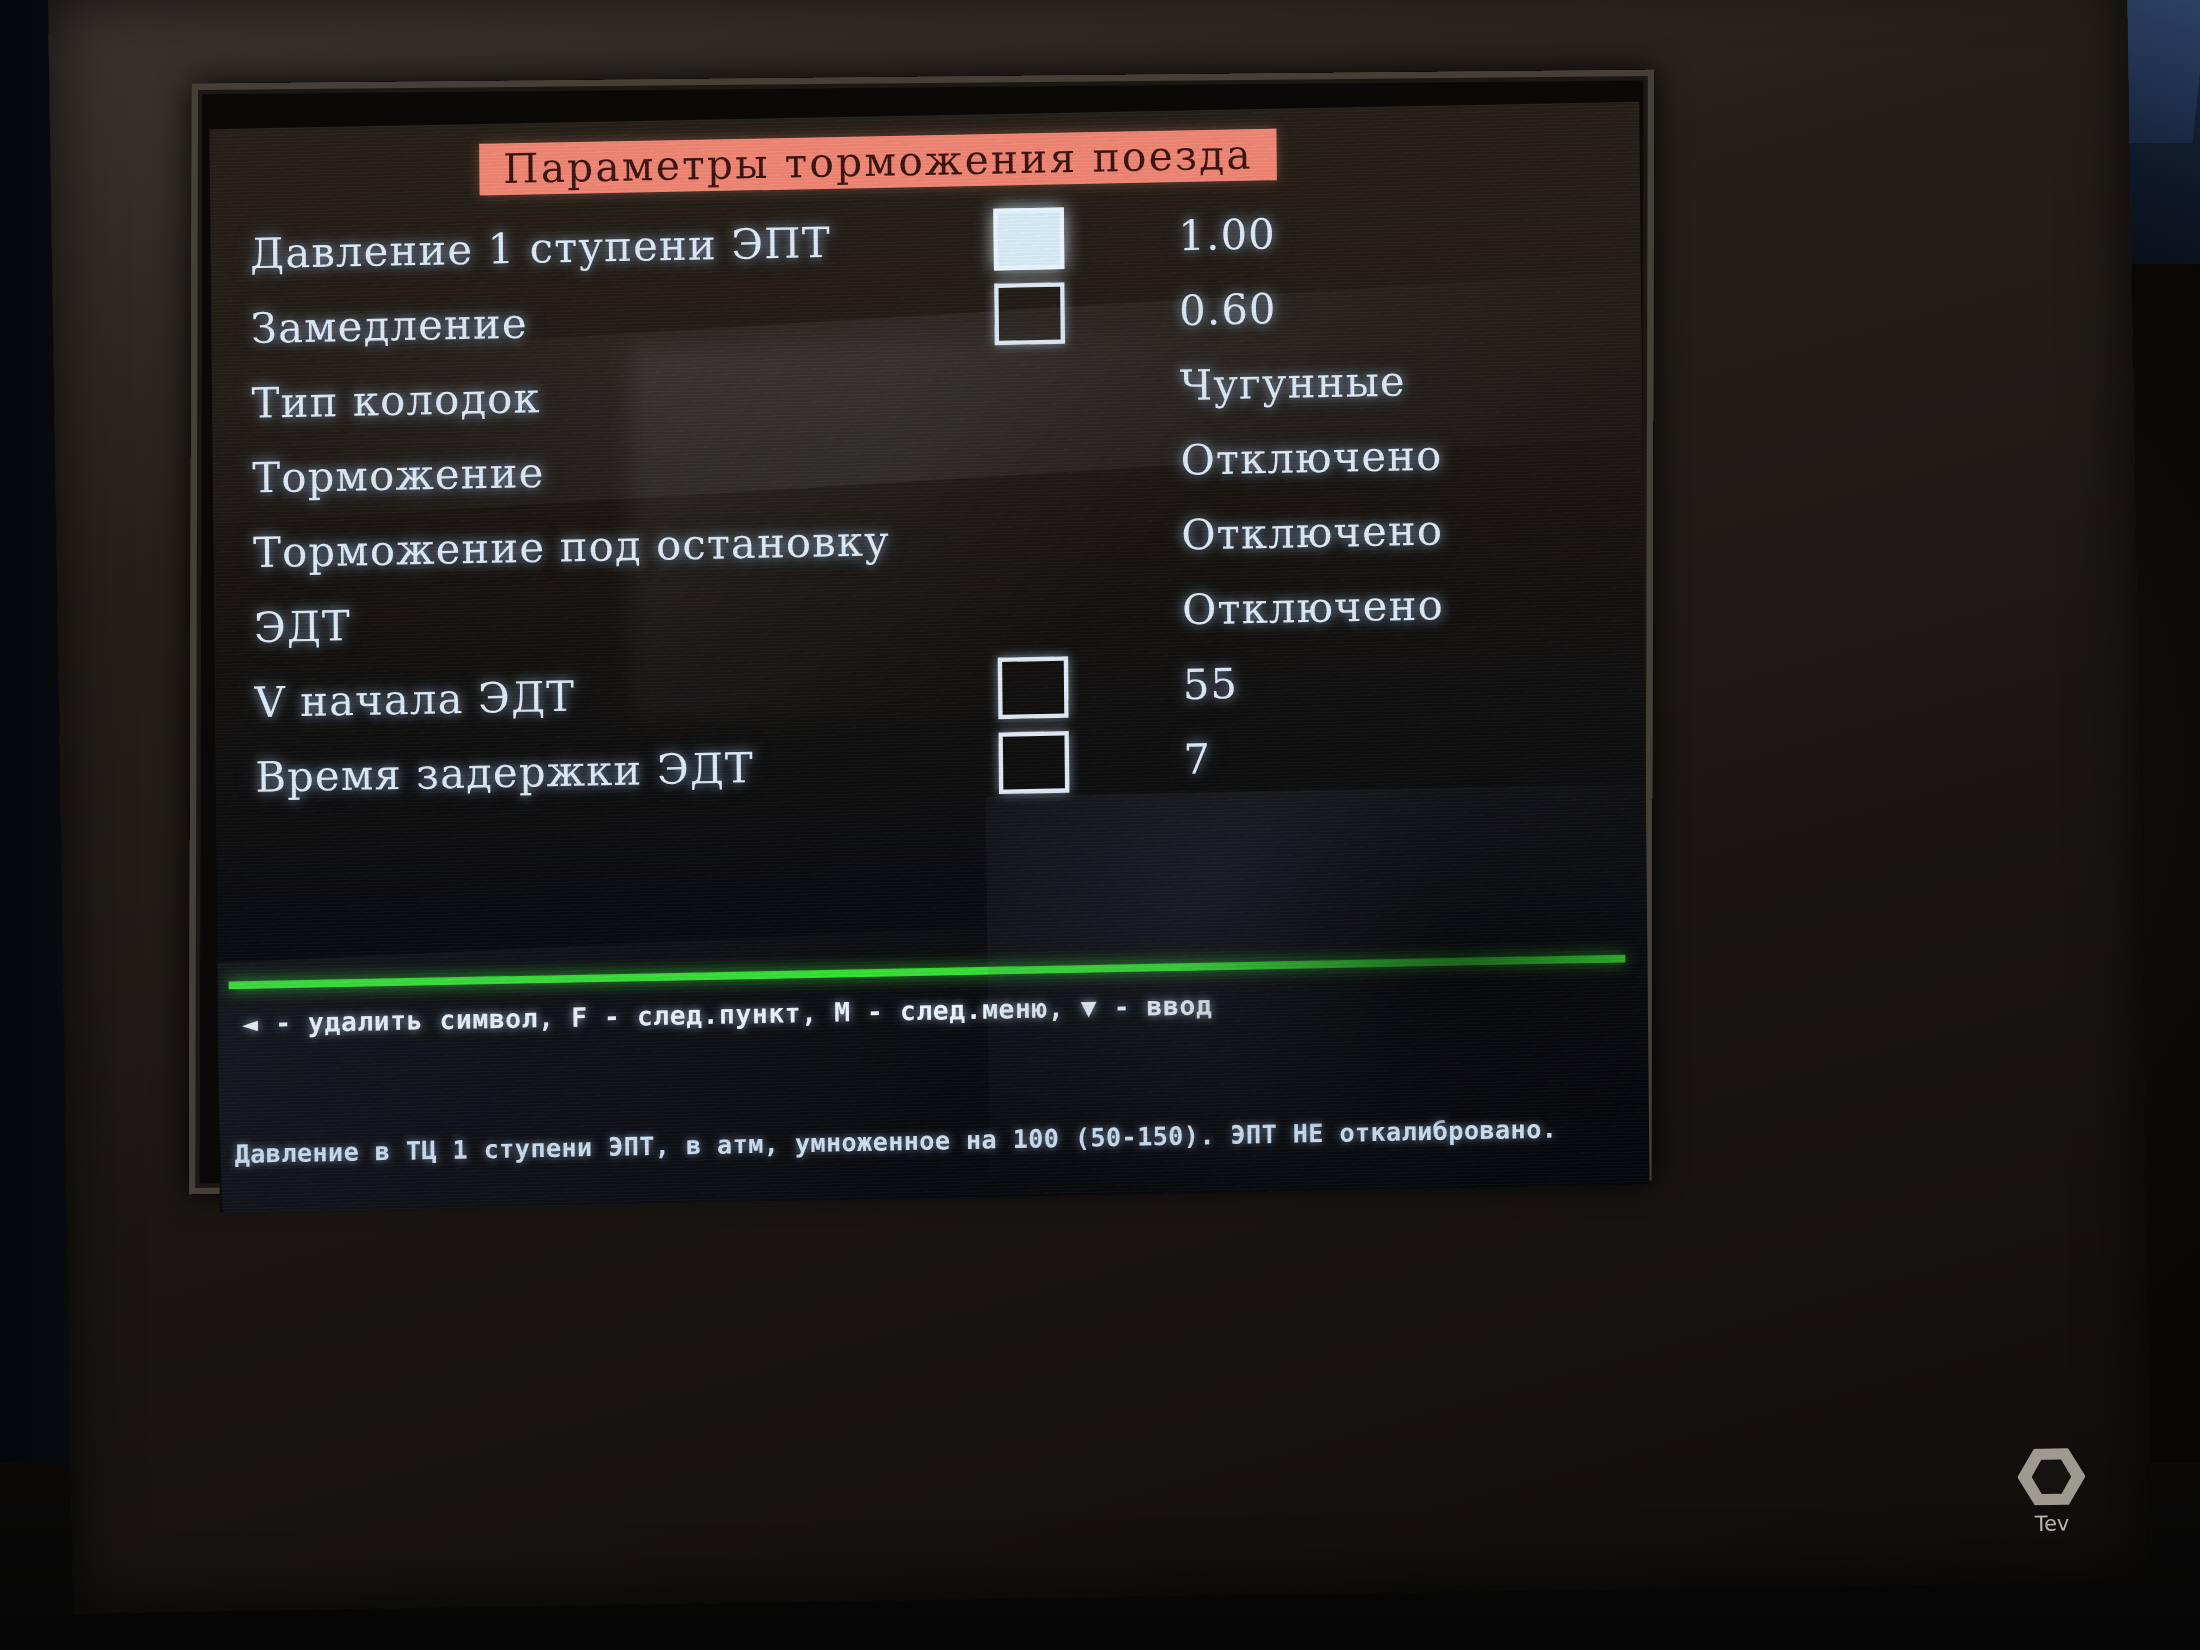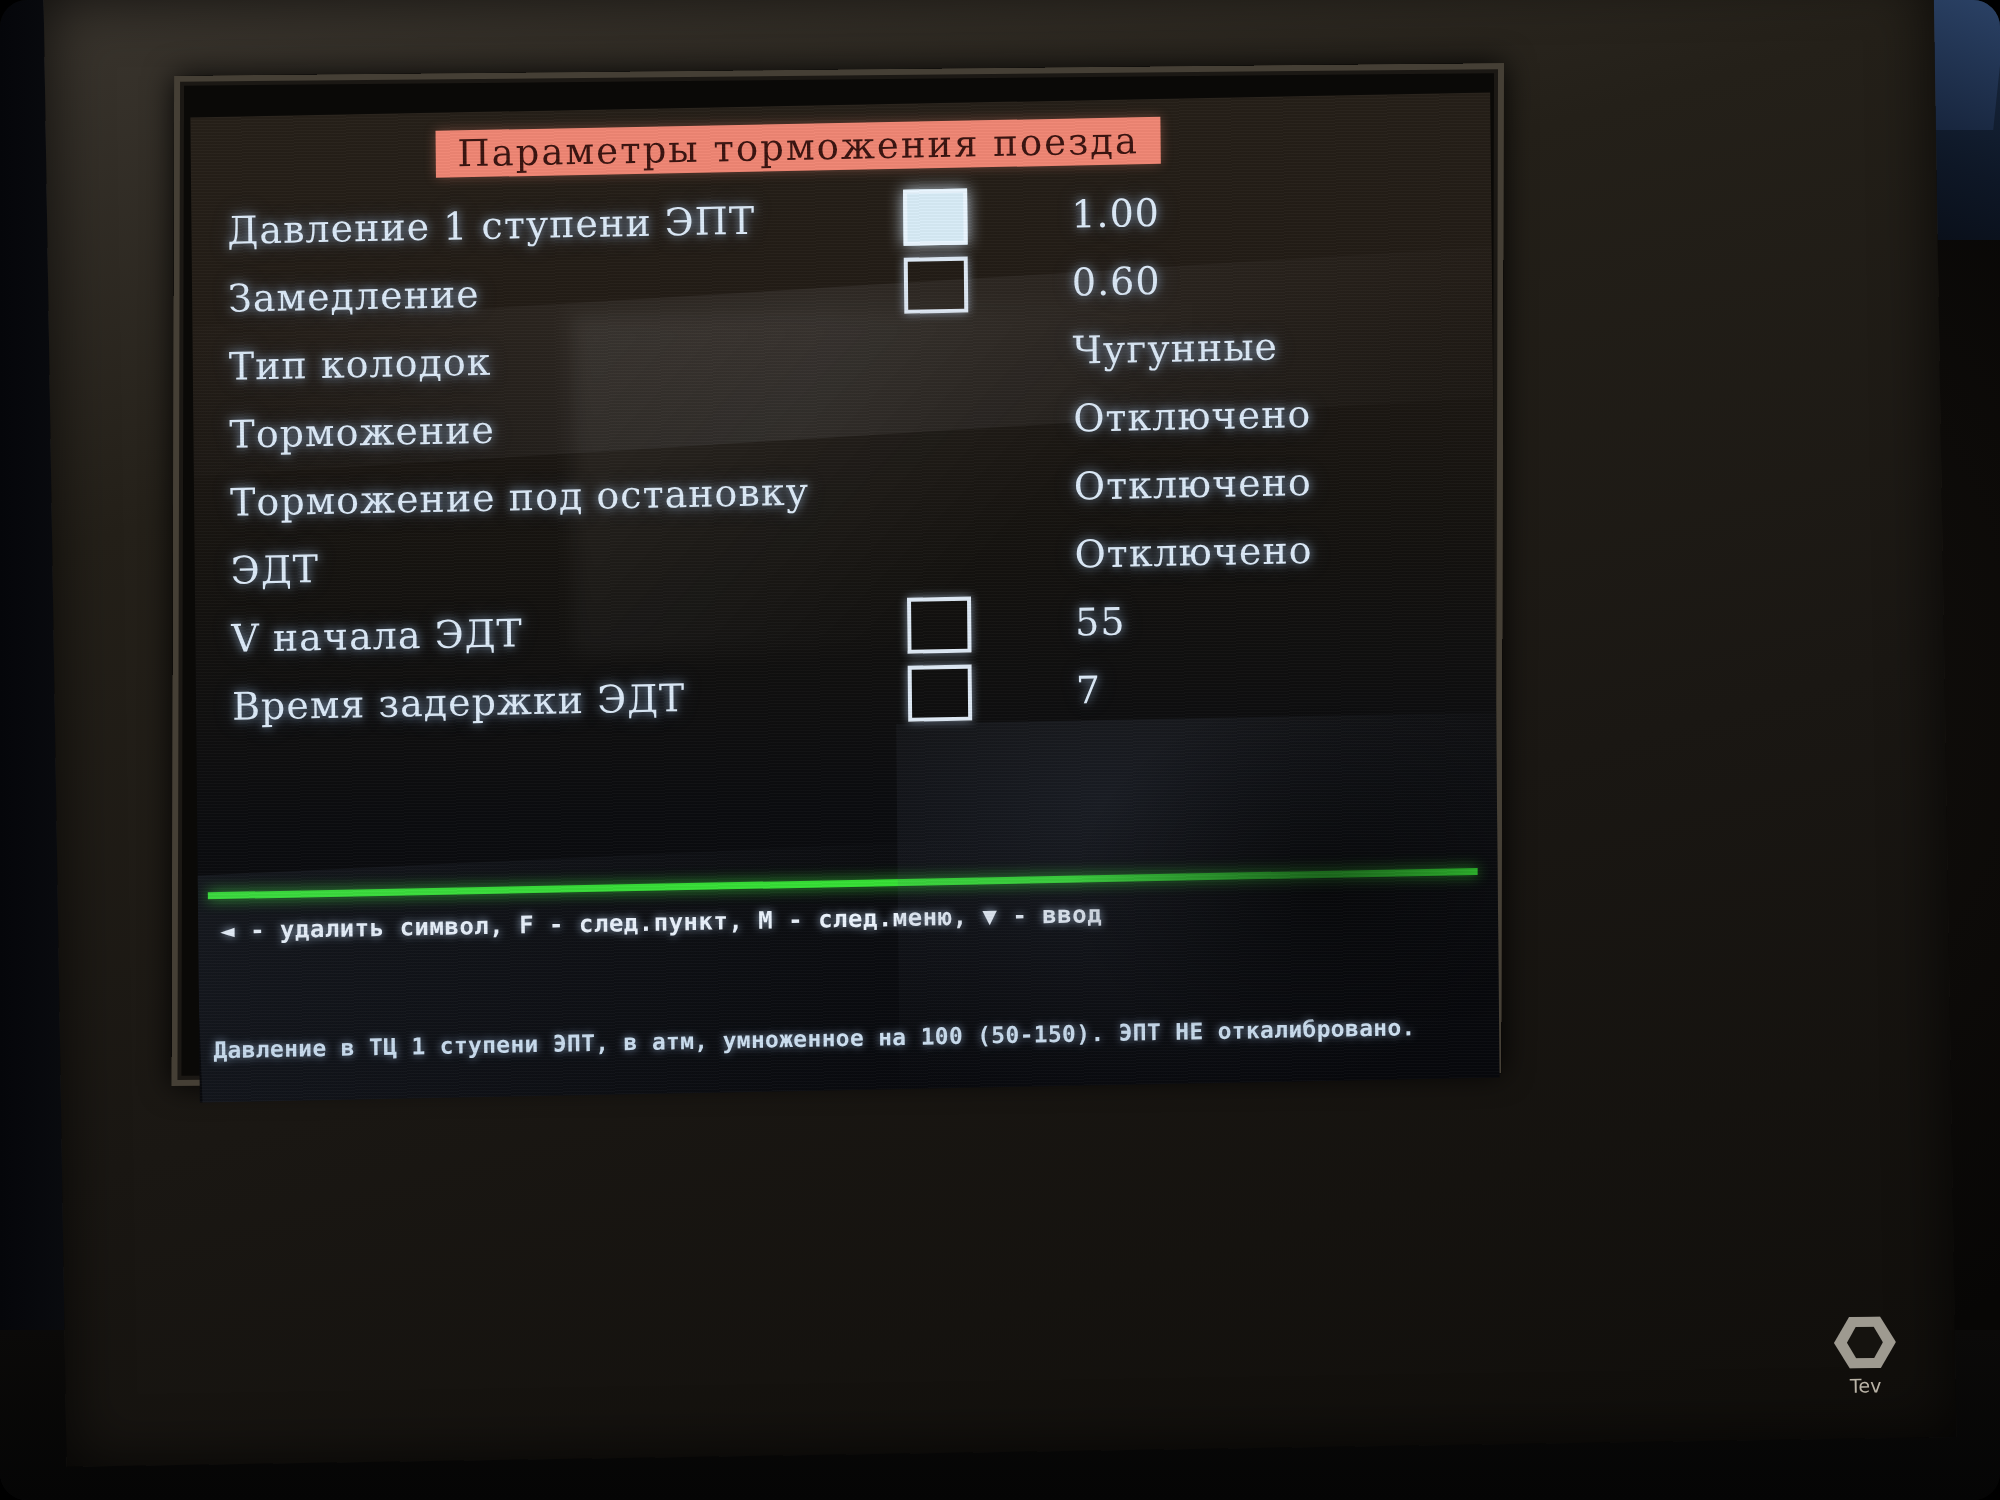--- a/index.html
+++ b/index.html
@@ -10,21 +10,20 @@
     font-family: "DejaVu Sans Mono", monospace;
   }
 
   
   #photo {
     position: relative;
     width: 2000px; height: 1500px;
     background:
       radial-gradient(ellipse 1400px 900px at 48% 46%, #2b2620 0%, #120f0c 55%, #070605 100%);
     overflow: hidden;
-    border-radius: 27px;
   }
 
   
   .bg-left {
     position: absolute; left: 0; top: 0; width: 200px; height: 1500px;
     background: linear-gradient(90deg, #05060a 0%, #0d0f13 60%, #15161a 100%);
   }
   .bg-topright {
     position: absolute; right: 0; top: 0; width: 180px; height: 240px;
     background: linear-gradient(200deg, #1b2d46 0%, #0e1726 60%, #080c14 100%);

